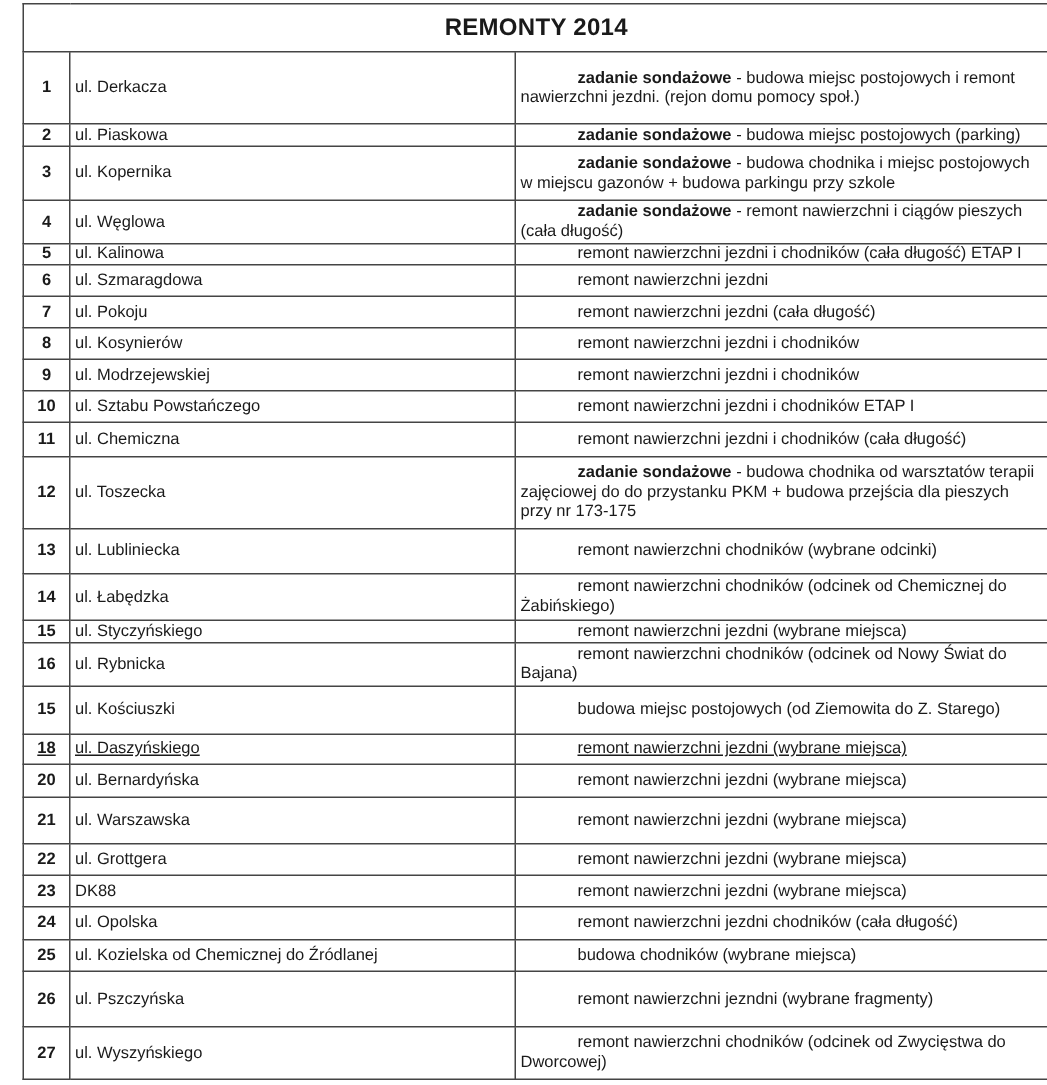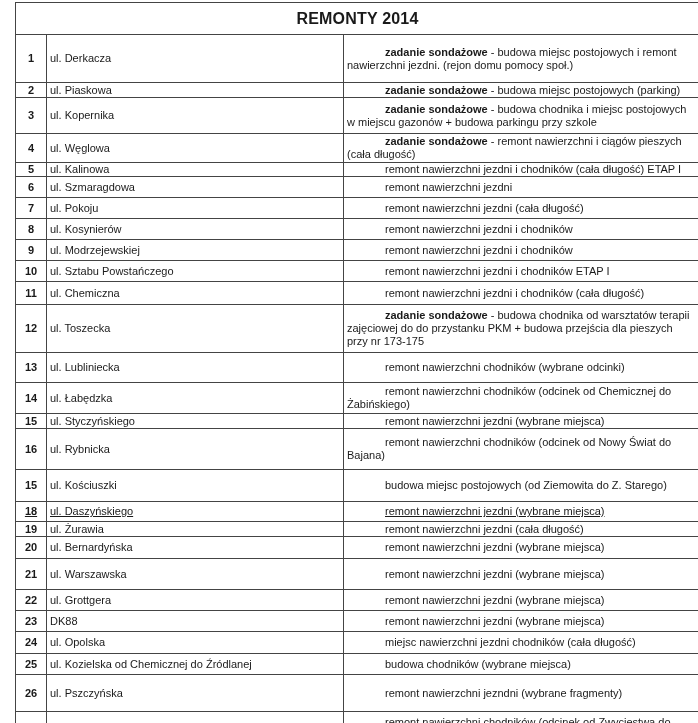--- a/index.html
+++ b/index.html
@@ -108,39 +108,34 @@
       <tr style="height: 31px;">
     <td class="num">14</td>
     <td class="street">ul. Łabędzka</td>
     <td class="desc"><span class="bold"></span><span>remont nawierzchni chodników (odcinek od Chemicznej do Żabińskiego)</span></td>
   </tr>
       <tr style="height: 15px; margin-top: 13px;">
     <td class="num">15</td>
     <td class="street">ul. Styczyńskiego</td>
     <td class="desc"><span class="bold"></span><span>remont nawierzchni jezdni (wybrane miejsca)</span></td>
   </tr>
-      <tr style="height: 41px;">
+      <tr style="height: 29px;">
     <td class="num">16</td>
     <td class="street">ul. Rybnicka</td>
     <td class="desc"><span class="bold"></span><span>remont nawierzchni chodników (odcinek od Nowy Świat do Bajana)</span></td>
   </tr>
       <tr style="height: 32px;">
     <td class="num">15</td>
     <td class="street">ul. Kościuszki</td>
     <td class="desc"><span class="bold"></span><span>budowa miejsc postojowych (od Ziemowita do Z. Starego)</span></td>
   </tr>
       <tr style="height: 20px; text-decoration: underline;">
     <td class="num">18</td>
     <td class="street">ul. Daszyńskiego</td>
     <td class="desc"><span class="bold"></span><span>remont nawierzchni jezdni (wybrane miejsca)</span></td>
-  </tr>
-      <tr style="height: 15px;">
-    <td class="num">19</td>
-    <td class="street">ul. Żurawia</td>
-    <td class="desc"><span class="bold"></span><span>remont nawierzchni jezdni (cała długość)</span></td>
   </tr>
       <tr style="height: 22px;">
     <td class="num">20</td>
     <td class="street">ul. Bernardyńska</td>
     <td class="desc"><span class="bold"></span><span>remont nawierzchni jezdni (wybrane miejsca)</span></td>
   </tr>
       <tr style="height: 31px;">
     <td class="num">21</td>
     <td class="street">ul. Warszawska</td>
     <td class="desc"><span class="bold"></span><span>remont nawierzchni jezdni (wybrane miejsca)</span></td>
@@ -151,21 +146,21 @@
     <td class="desc"><span class="bold"></span><span>remont nawierzchni jezdni (wybrane miejsca)</span></td>
   </tr>
       <tr style="height: 21px;">
     <td class="num">23</td>
     <td class="street">DK88</td>
     <td class="desc"><span class="bold"></span><span>remont nawierzchni jezdni (wybrane miejsca)</span></td>
   </tr>
       <tr style="height: 22px;">
     <td class="num">24</td>
     <td class="street">ul. Opolska</td>
-    <td class="desc"><span class="bold"></span><span>miejsc nawierzchni jezdni chodników (cała długość)</span></td>
+    <td class="desc"><span class="bold"></span><span>remont nawierzchni jezdni chodników (cała długość)</span></td>
   </tr>
       <tr style="height: 21px;">
     <td class="num">25</td>
     <td class="street">ul. Kozielska od Chemicznej do Źródlanej</td>
     <td class="desc"><span class="bold"></span><span>budowa chodników (wybrane miejsca)</span></td>
   </tr>
       <tr style="height: 37px;">
     <td class="num">26</td>
     <td class="street">ul. Pszczyńska</td>
     <td class="desc"><span class="bold"></span><span>remont nawierzchni jezndni (wybrane fragmenty)</span></td>

